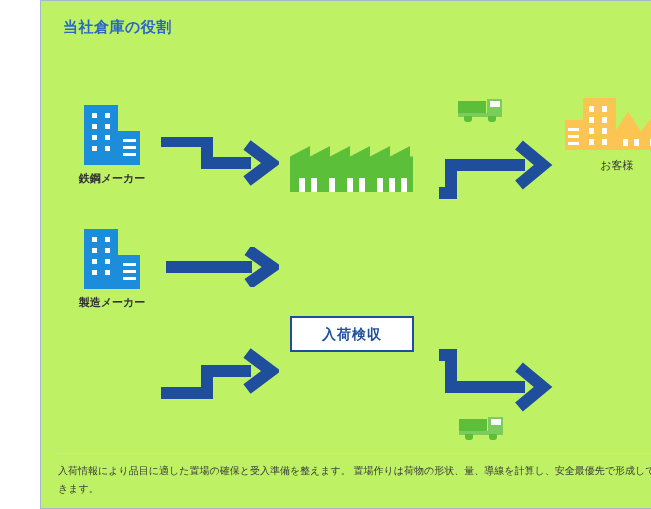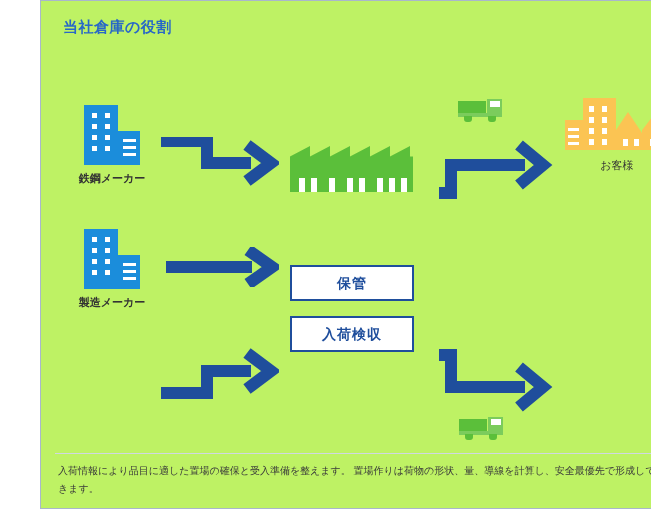--- a/index.html
+++ b/index.html
@@ -327,21 +327,20 @@
       <div class="slot" style="left:21px;"></div>
       <div class="slot" style="left:39px;"></div>
       <div class="slot" style="left:57px;"></div>
       <div class="slot" style="left:69px;"></div>
       <div class="slot" style="left:87px;"></div>
       <div class="slot" style="left:99px;"></div>
       <div class="slot" style="left:111px;"></div>
     </div>
   </div>
 
-  <div class="pbox" style="left:249px; top:264px;">保管</div>
   <div class="pbox" style="left:249px; top:315px;">入荷検収</div>
 
   <div class="node" style="left:43px; top:228px;font-weight:bold;">
     <div class="bld">
       <div class="tower"></div>
       <div class="annex"></div>
       <div class="win" style="left:8px;  top:8px;"></div>
       <div class="win" style="left:21px; top:8px;"></div>
       <div class="win" style="left:8px;  top:19px;"></div>
       <div class="win" style="left:21px; top:19px;"></div>

